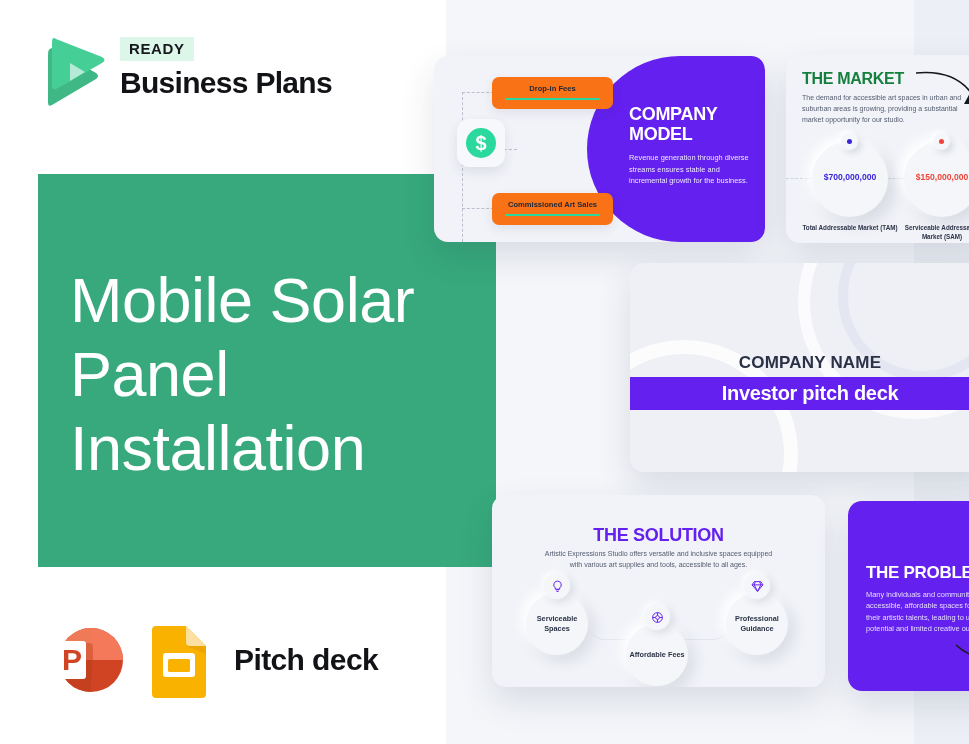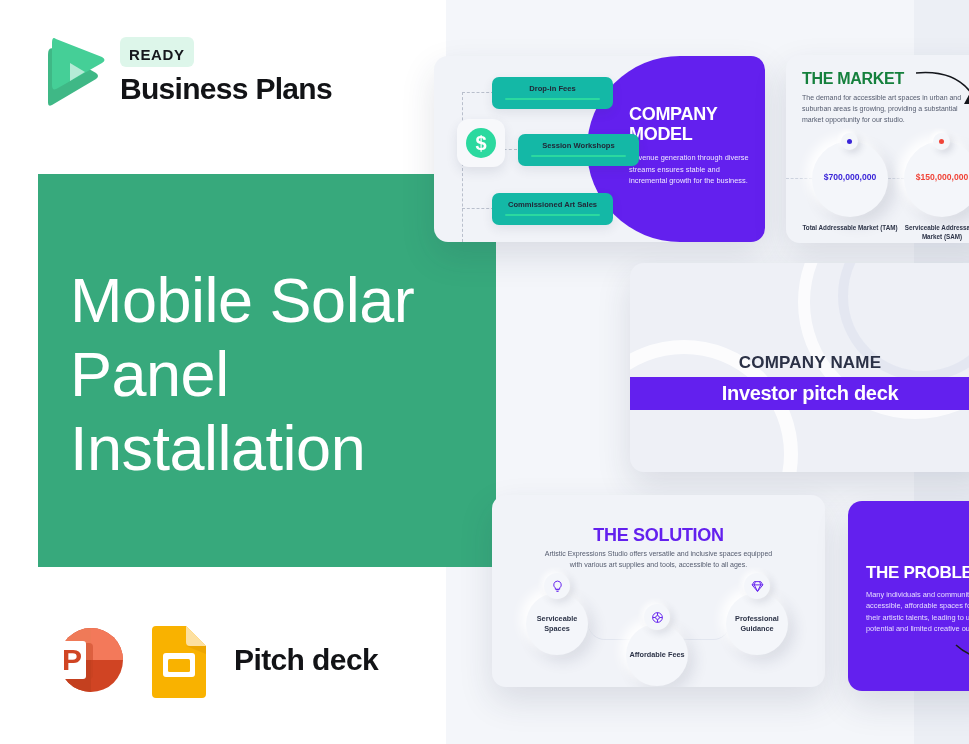--- a/index.html
+++ b/index.html
@@ -24,21 +24,21 @@
     background:#37a97c;
   }
 
   
   .logo{position:absolute;left:40px;top:35px;width:300px;height:80px;}
   .logo-mark{position:absolute;left:0;top:0;width:66px;height:72px;}
   .logo-text{position:absolute;left:80px;top:2px;}
   .ready-badge{
     display:inline-block;background:#ddf6ea;color:#16181d;
     font-size:15px;font-weight:700;letter-spacing:.6px;
-    padding:9px 9px 4px 9px;border-radius:6px;
+    padding:3px 9px 4px 9px;border-radius:1px;
   }
   .bp-title{
     margin-top:5px;font-size:30px;font-weight:700;color:#121316;
     letter-spacing:-0.7px;white-space:nowrap;
   }
 
   
   .hero-title{
     position:absolute;left:70px;top:263px;width:400px;
     color:#ffffff;font-size:63px;line-height:74px;font-weight:300;
@@ -66,21 +66,21 @@
   .bm-purple p{margin:0;position:absolute;left:42px;top:96px;width:125px;color:#efe7ff;
      font-size:7.4px;line-height:11.5px;}
   .bm-dollar{
     position:absolute;left:23px;top:63px;width:48px;height:48px;background:#f7f8fb;
     border-radius:12px;box-shadow:0 5px 12px rgba(40,50,80,.10);
   }
   .bm-dollar .circ{position:absolute;left:9px;top:9px;width:30px;height:30px;border-radius:50%;
      background:#2bd99f;display:flex;align-items:center;justify-content:center;
      color:#fff;font-size:20px;font-weight:700;line-height:1;}
   .bm-card{
-    position:absolute;background:#14b8a6;border-radius:7px;
+    position:absolute;background:#f97316;border-radius:7px;
     box-shadow:0 4px 11px rgba(40,50,80,.09);padding:7px 13px 9px 13px;
   }
   .bm-card span{display:block;font-size:7.6px;font-weight:700;color:#222838;
      text-align:center;white-space:nowrap;}
   .bm-card i{display:block;height:2px;background:#2bd99f;margin-top:5px;border-radius:2px;}   
   .dash-v{position:absolute;border-left:1px dashed #b9bfcc;}
   .dash-h{position:absolute;border-top:1px dashed #b9bfcc;}
 
   
   .slide-mk{left:786px;top:55px;width:210px;height:188px;background:#f1f3f8;}
@@ -168,24 +168,20 @@
     <div class="dash-h" style="left:28px;top:152px;width:32px;"></div>
 
     <div class="bm-dollar">
       <div class="circ">$</div>
     </div>
 
     <div class="bm-card" style="left:58px;top:21px;width:95px;">
       <span>Drop-in Fees</span>
       <i></i>
     </div>
-    <div class="bm-card" style="left:84px;top:78px;width:95px;">
-      <span>Session Workshops</span>
-      <i></i>
-    </div>
     <div class="bm-card" style="left:58px;top:137px;width:95px;">
       <span>Commissioned Art Sales</span>
       <i></i>
     </div>
   </div>
 
   <div class="slide slide-mk">
     <div class="mk-title">THE MARKET</div>
     <div class="mk-sub">The demand for accessible art spaces in urban and suburban areas is growing, providing a substantial market opportunity for our studio.</div>
 

